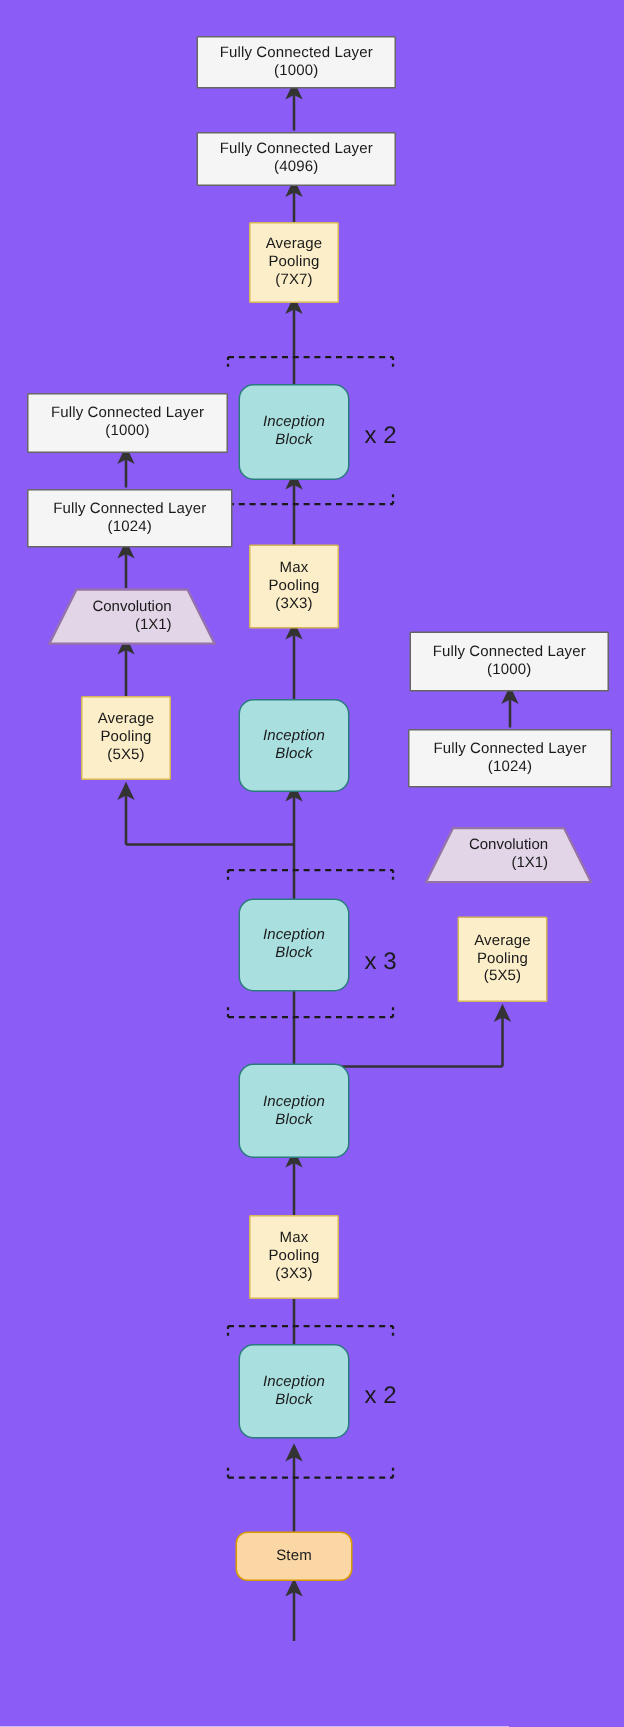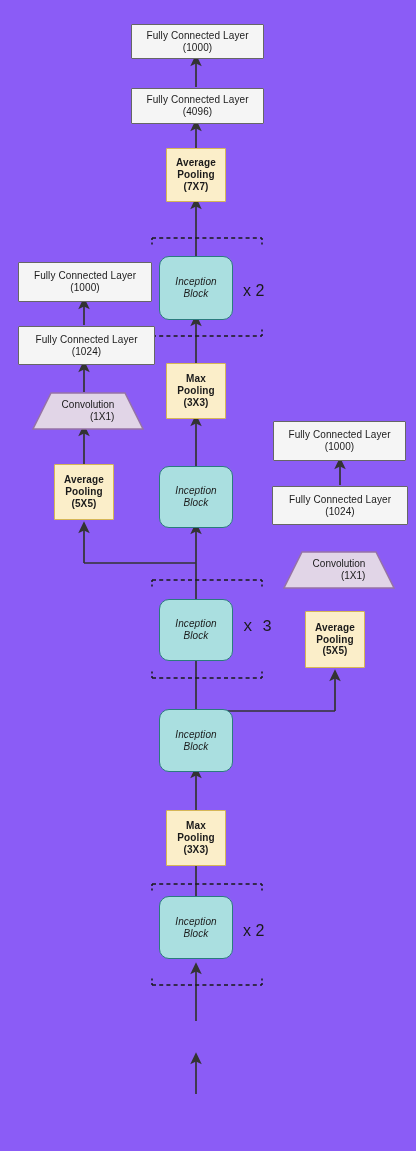--- a/index.html
+++ b/index.html
@@ -24,21 +24,20 @@
   .fc{
     background:#f5f5f5;
     border:1.6px solid #666666;
     border-radius:1px;
   }
   
   .pool{
     background:#fbeec9;
     border:1.4px solid #d6b656;
     border-radius:1px;
-    font-weight:bold;
   }
   
   .inception{
     background:#aadfe0;
     border:1.6px solid #2b7b7e;
     border-radius:10px;
     font-style:italic;
   }
   
   .stem{
@@ -163,34 +162,35 @@
   <div class="node pool" style="left:166px;top:363px;width:60px;height:56px;">Max
 Pooling
 (3X3)</div>
 
   <div class="node inception" style="left:159px;top:466px;width:74px;height:62px;">Inception
 Block</div>
 
   <div class="node inception" style="left:159px;top:599px;width:74px;height:62px;">Inception
 Block</div>
 
-  <div class="mult" style="left:243px;top:618px;font-family:Liberation Mono, monospace;">x 3</div>
+  <div class="mult" style="left:243px;top:633px;">x 3</div>
 
   <div class="node inception" style="left:159px;top:709px;width:74px;height:63px;">Inception
 Block</div>
 
   <div class="node pool" style="left:166px;top:810px;width:60px;height:56px;">Max
 Pooling
 (3X3)</div>
 
   <div class="node inception" style="left:159px;top:896px;width:74px;height:63px;">Inception
 Block</div>
 
   <div class="mult" style="left:243px;top:922px;">x 2</div>
 
+  <div class="node stem" style="left:157px;top:1021px;width:78px;height:33px;">Stem</div>
 
 
   <div class="node fc" style="left:18px;top:262px;width:134px;height:40px;">Fully Connected Layer
 (1000)</div>
 
   <div class="node fc" style="left:18px;top:326px;width:137px;height:39px;">Fully Connected Layer
 (1024)</div>
 
   <div class="conv-wrap" style="left:32px;top:392px;width:112px;height:38px;">
     <svg class="conv-outline" viewBox="0 0 112 38" preserveAspectRatio="none">

